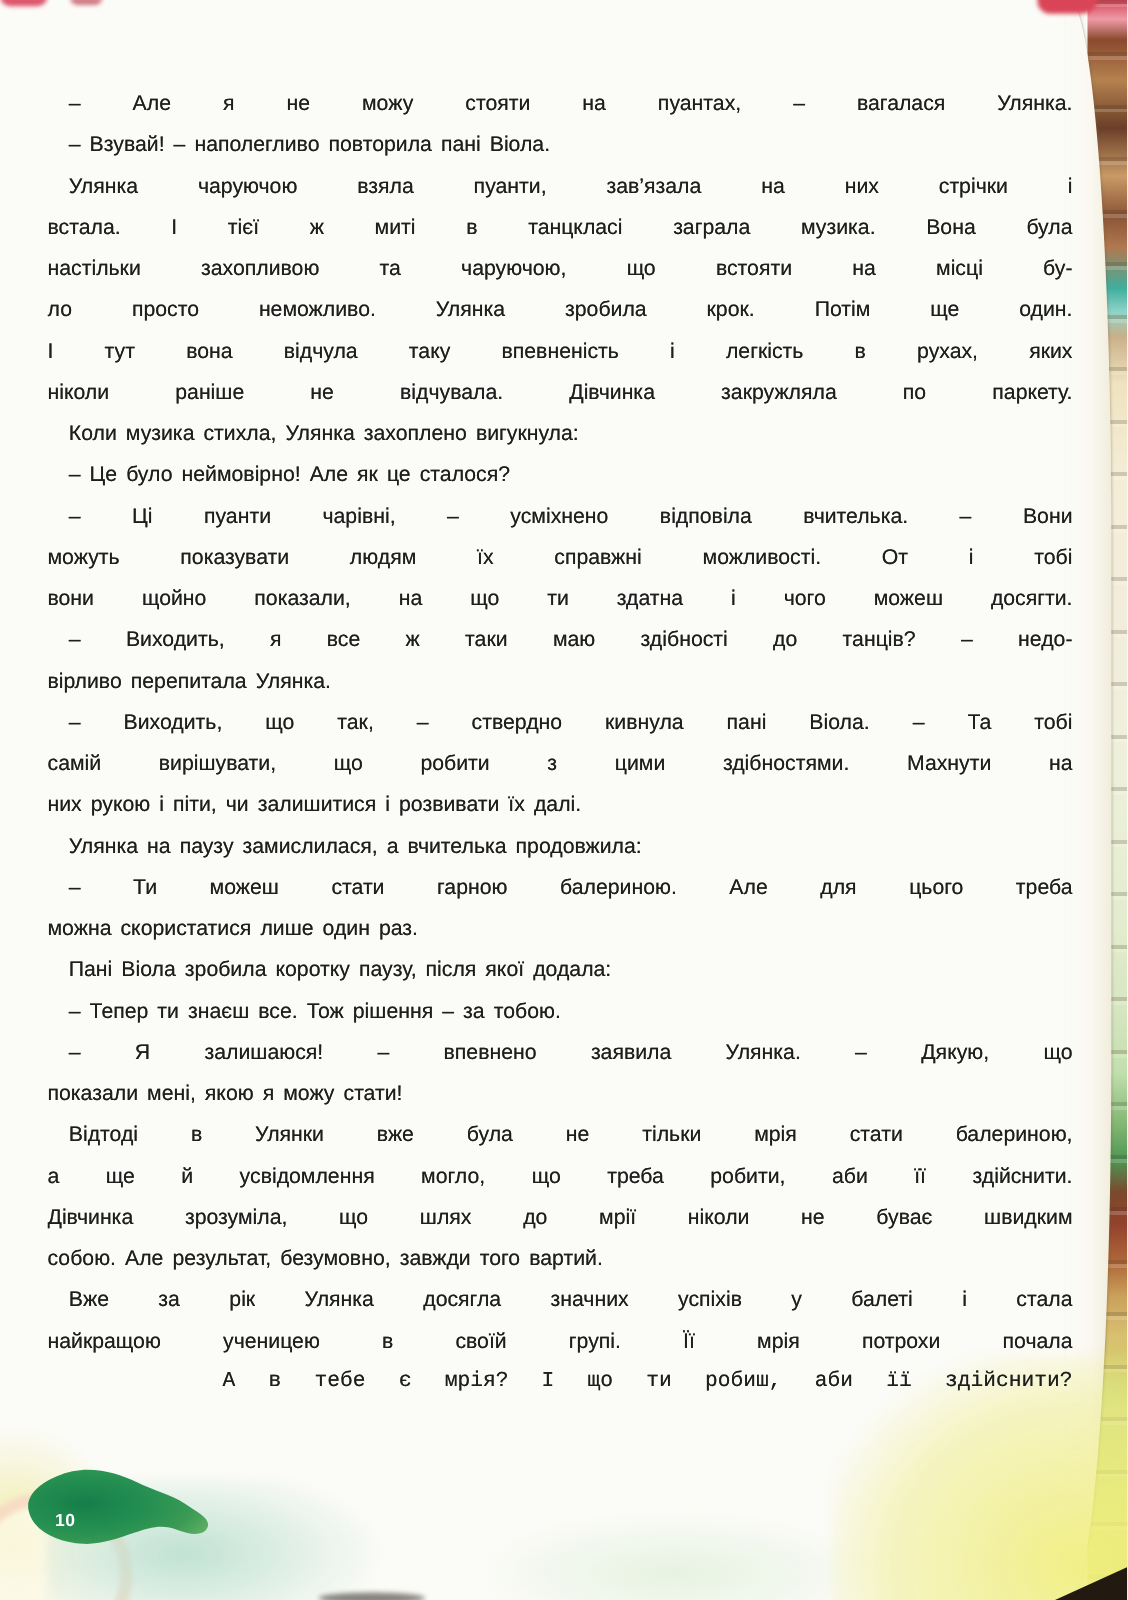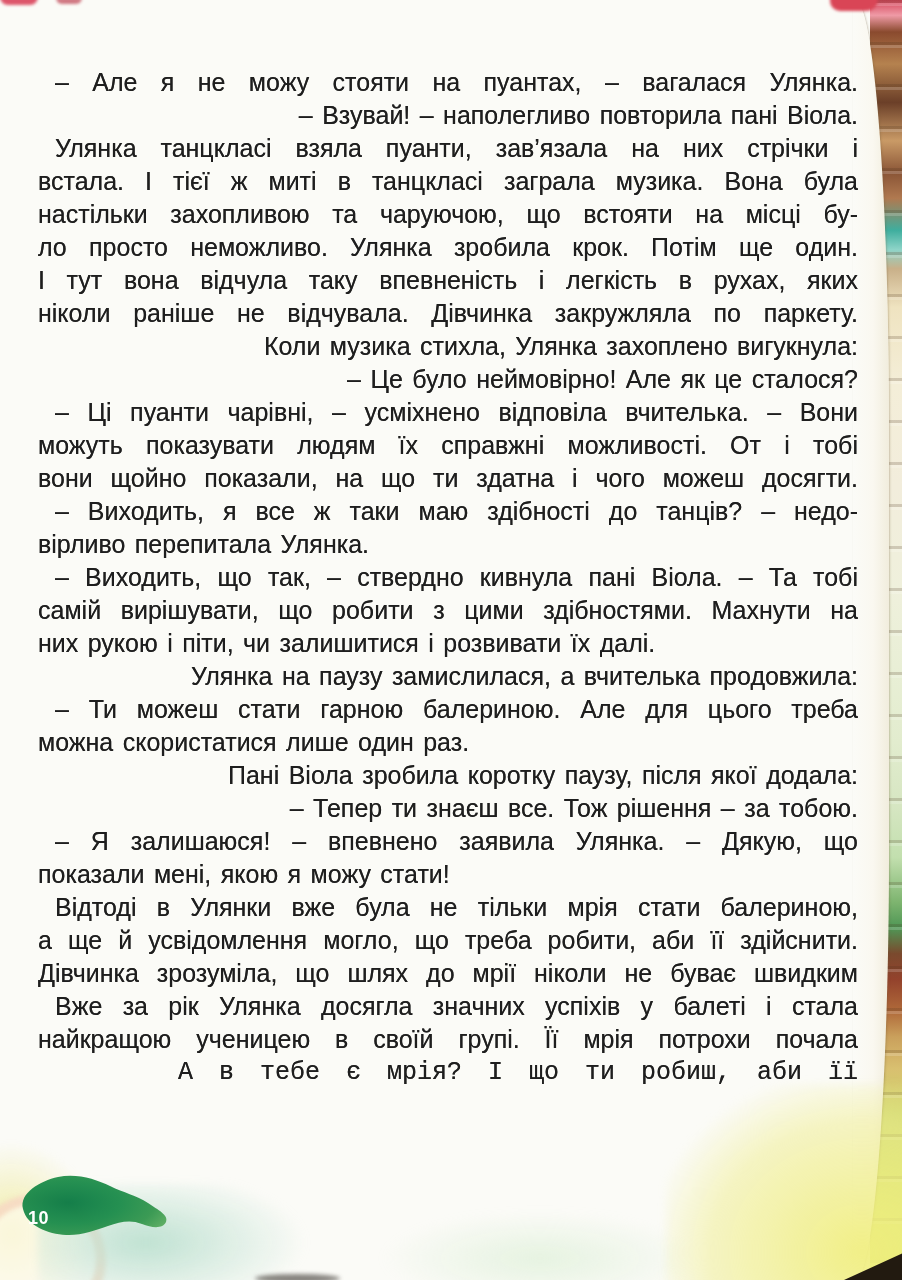--- a/index.html
+++ b/index.html
@@ -68,32 +68,32 @@
     left:56px;top:-2px;width:26px;height:6px;background:#c24b5a;
     border-radius:0 0 6px 6px;filter:blur(1.5px);opacity:.75;
   }
   .sliver-tr{
     right:24px;top:-4px;width:48px;height:15px;background:#d94556;
     border-radius:0 0 12px 10px;filter:blur(1.5px);z-index:5;
   }
   
   .textblock{
     position:absolute;left:38px;top:66px;width:820px;z-index:6;
-    font-size:25px;line-height:33px;color:#1e1e1e;
+    font-size:17px;line-height:33px;color:#1e1e1e;
     text-shadow:0 0 .4px rgba(30,30,30,.8);
   }
   .line{height:33px;overflow:hidden;word-spacing:2.5px;}
-  .line.indent{padding-left:17px;text-align:right;}
+  .line.indent{padding-left:17px;}
   .line.justify{text-align:justify;text-align-last:justify;word-spacing:normal;}
   
   .blob-wrap{position:absolute;left:18px;top:1170px;width:152px;height:76px;z-index:7;}
   .blob-wrap svg{position:absolute;left:0;top:0;}
   .pagenum{
-    position:absolute;left:10px;top:38px;
-    color:#ffffff;font-size:18px;font-weight:bold;letter-spacing:.5px;
+    position:absolute;left:26px;top:38px;
+    color:#ffffff;font-size:14px;font-weight:bold;letter-spacing:.5px;
   }
   .dark-corner{
     position:absolute;right:0;bottom:0;width:58px;height:30px;
     background:#221a10;
     clip-path:polygon(100% 12%,100% 100%,0% 100%);
     z-index:8;filter:blur(.5px);
   }
   .dark-smudge{
     position:absolute;left:255px;bottom:-3px;width:85px;height:9px;
     background:rgba(40,35,30,.55);border-radius:50%;
@@ -115,21 +115,21 @@
   <div class="wash wash-green-mid"></div>
   <div class="wash wash-yellow-br"></div>
 
   <div class="sliver sliver-tl"></div>
   <div class="sliver sliver-tl2"></div>
   <div class="sliver sliver-tr"></div>
 
   <div class="textblock">
       <div class="line indent justify">– Але я не можу стояти на пуантах, – вагалася Улянка.</div>
       <div class="line indent">– Взувай! – наполегливо повторила пані Віола.</div>
-      <div class="line indent justify">Улянка танцкласі взяла пуанти, зав’язала на них стрічки і</div>
+      <div class="line indent justify">Улянка чаруючою взяла пуанти, зав’язала на них стрічки і</div>
       <div class="line justify">встала. І тієї ж миті в танцкласі заграла музика. Вона була</div>
       <div class="line justify">настільки захопливою та чаруючою, що встояти на місці бу-</div>
       <div class="line justify">ло просто неможливо. Улянка зробила крок. Потім ще один.</div>
       <div class="line justify">І тут вона відчула таку впевненість і легкість в рухах, яких</div>
       <div class="line justify">ніколи раніше не відчувала. Дівчинка закружляла по паркету.</div>
       <div class="line indent">Коли музика стихла, Улянка захоплено вигукнула:</div>
       <div class="line indent">– Це було неймовірно! Але як це сталося?</div>
       <div class="line indent justify">– Ці пуанти чарівні, – усміхнено відповіла вчителька. – Вони</div>
       <div class="line justify">можуть показувати людям їх справжні можливості. От і тобі</div>
       <div class="line justify">вони щойно показали, на що ти здатна і чого можеш досягти.</div>
@@ -141,20 +141,21 @@
       <div class="line indent">Улянка на паузу замислилася, а вчителька продовжила:</div>
       <div class="line indent justify">– Ти можеш стати гарною балериною. Але для цього треба</div>
       <div class="line">можна скористатися лише один раз.</div>
       <div class="line indent">Пані Віола зробила коротку паузу, після якої додала:</div>
       <div class="line indent">– Тепер ти знаєш все. Тож рішення – за тобою.</div>
       <div class="line indent justify">– Я залишаюся! – впевнено заявила Улянка. – Дякую, що</div>
       <div class="line">показали мені, якою я можу стати!</div>
       <div class="line indent justify">Відтоді в Улянки вже була не тільки мрія стати балериною,</div>
       <div class="line justify">а ще й усвідомлення могло, що треба робити, аби її здійснити.</div>
       <div class="line justify">Дівчинка зрозуміла, що шлях до мрії ніколи не буває швидким</div>
+      <div class="line">собою. Але результат, безумовно, завжди того вартий.</div>
       <div class="line indent justify">Вже за рік Улянка досягла значних успіхів у балеті і стала</div>
       <div class="line justify">найкращою ученицею в своїй групі. Її мрія потрохи почала</div>
       <div class="line justify" style="padding-left: 140px; font-family: Liberation Mono, monospace;">А в тебе є мрія? І що ти робиш, аби її здійснити?</div>
     </div>
 
   <div class="blob-wrap">
     <svg width="152" height="76" viewBox="0 0 152 76">
       <defs>
         <radialGradient id="blobg" cx="32%" cy="45%" r="80%">
           <stop offset="0%" stop-color="#0c7a44"></stop>

